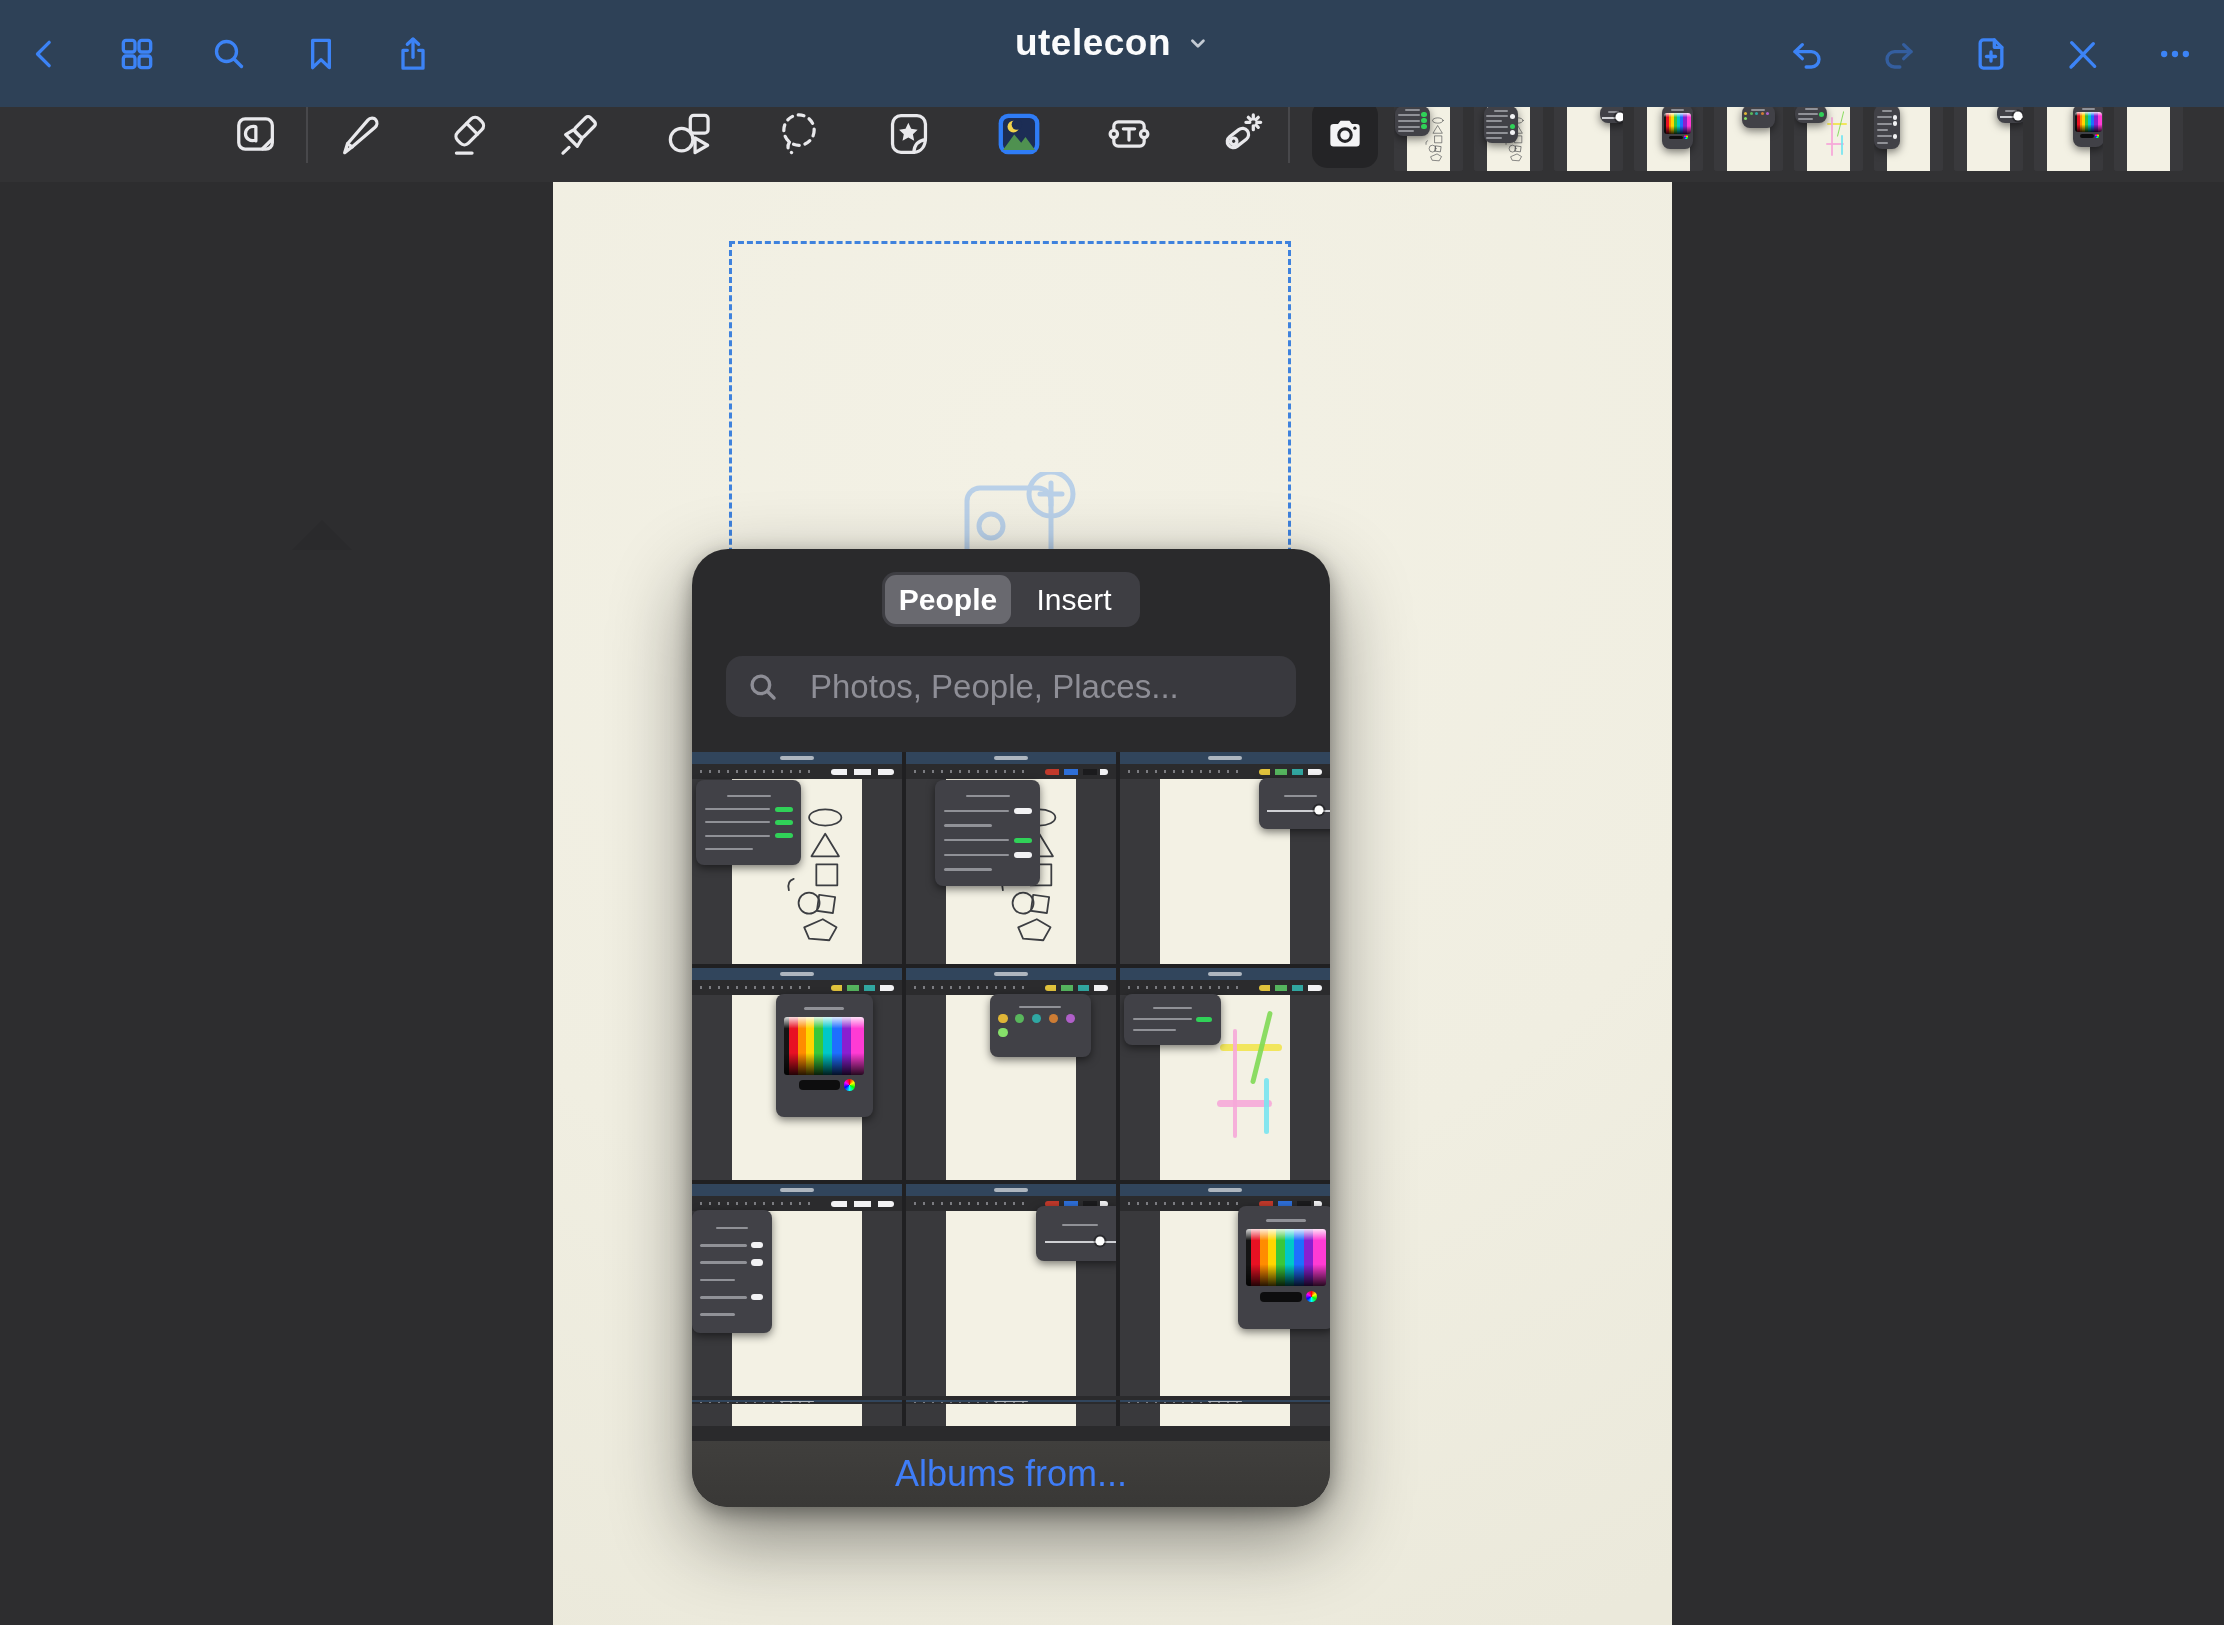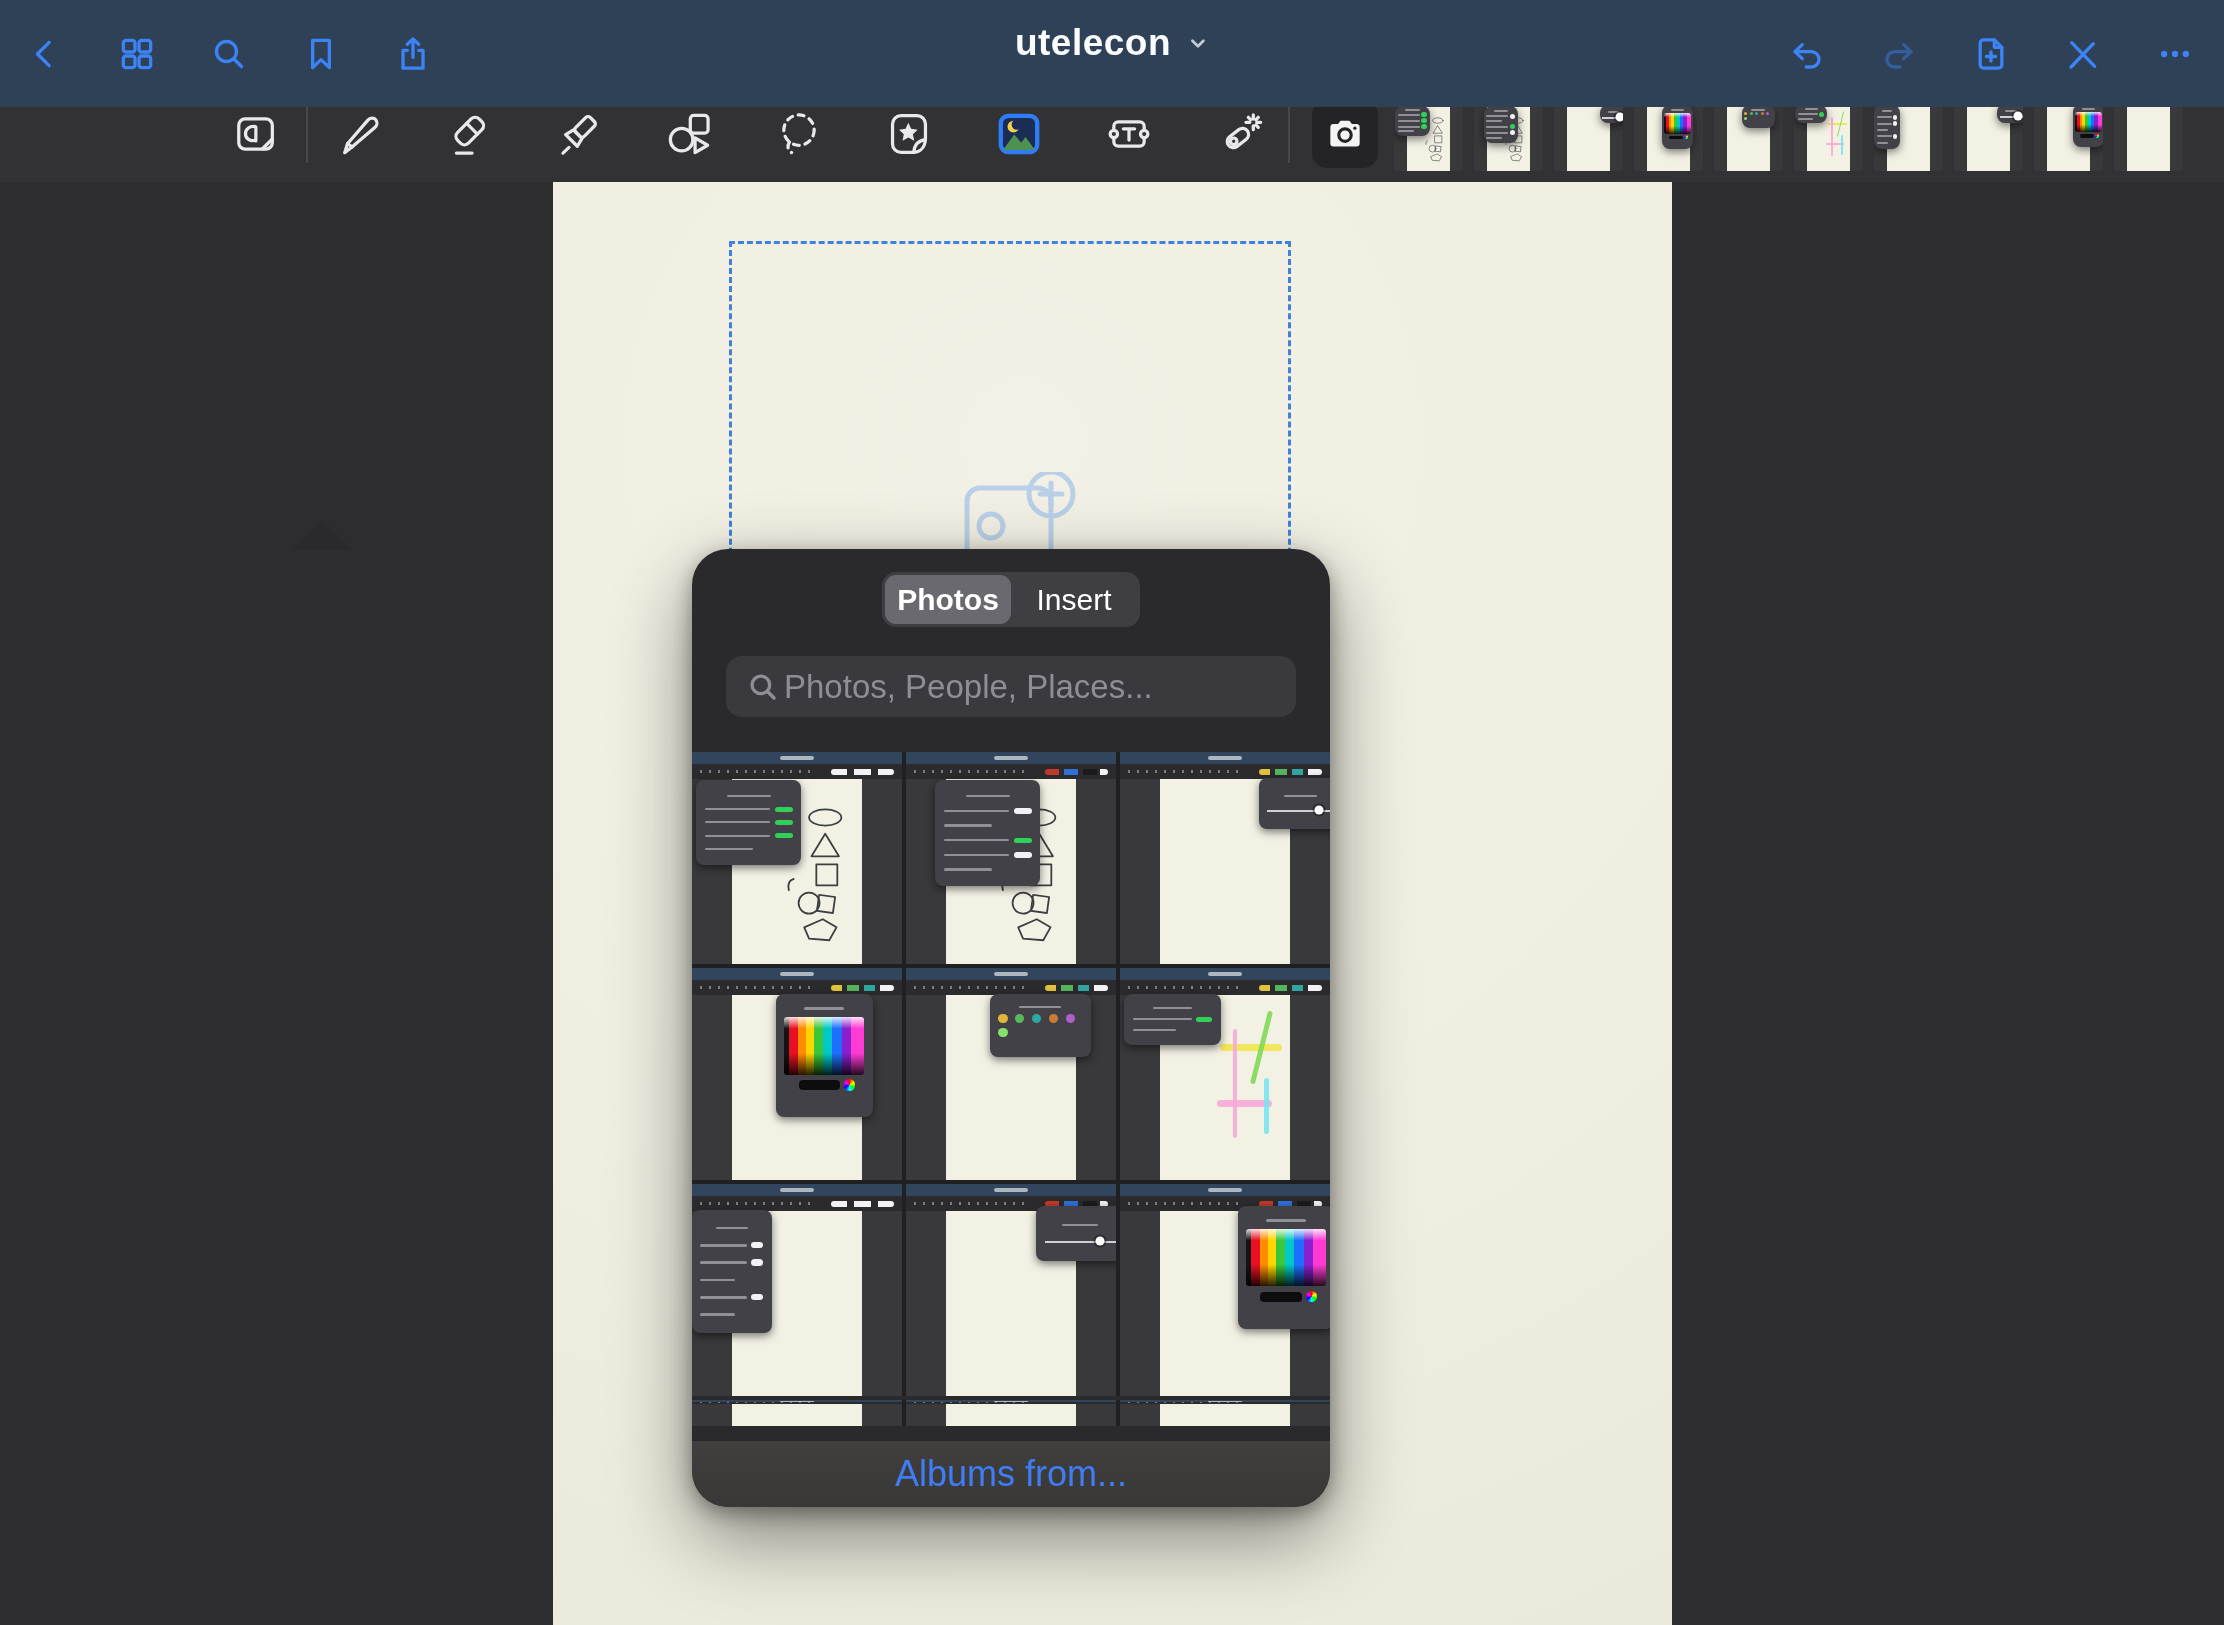--- a/index.html
+++ b/index.html
@@ -55,21 +55,21 @@
     display:flex; flex-direction:column; overflow:hidden; }
   .pop-arrow { position:absolute; left:292px; top:520px; width:0; height:0; z-index:51;
     border-left:30px solid transparent; border-right:30px solid transparent;
     border-bottom:30px solid #2a2a2c; }
   .segmented { margin:23px auto 0; width:258px; height:56px; background:#3e3e43;
     border-radius:14px; display:flex; padding:3px; }
   .seg { flex:1; border:none; border-radius:11px; background:transparent; color:#fff;
     font-size:30px; font-family:inherit; cursor:pointer; }
   .seg.sel { background:#69696f; font-weight:700; }
   .searchbox { margin:29px 34px 0; height:62px; background:#39393e; border-radius:16px;
-    display:flex; align-items:center; padding:0 20px; gap:4px; }
+    display:flex; align-items:center; padding:0 20px; gap:30px; }
   .searchbox svg { width:34px; height:34px; stroke:#8e8e96; stroke-width:2.4; fill:none;
     stroke-linecap:round; flex:0 0 auto; }
   .searchbox input { flex:1; border:none; outline:none; background:transparent;
     color:#e8e8ea; font-size:33px; font-family:inherit; }
   .searchbox input::placeholder { color:#8e8e96; }
   .photogrid { margin-top:35px; display:grid; grid-template-columns:repeat(3,1fr);
     grid-auto-rows:212px; gap:4px; background:#202022; }
   .photocell { position:relative; overflow:hidden; cursor:pointer; background:#39393c; }
   .partialrow { margin-top:4px; height:26px; display:grid; grid-template-columns:repeat(3,1fr);
     gap:4px; overflow:hidden; background:#202022; }
@@ -572,21 +572,21 @@
         <path d="M18 122 L48 86 L66 106 L76 94 L92 116"></path>
         <circle cx="94" cy="22" r="22" fill="#8cb6e2" stroke="none"></circle>
         <path d="M94 11 V33 M83 22 H105" stroke="#fdfdfd" stroke-width="5.5"></path>
       </svg>
     </div>
   </div>
 
   <div class="pop-arrow"></div>
   <div class="popover">
     <div class="segmented">
-      <button class="seg sel">Photos</button>
+      <button class="seg sel">People</button>
       <button class="seg">Insert</button>
     </div>
     <div class="searchbox">
       <svg viewBox="0 0 24 24">
           <circle cx="10.5" cy="10.5" r="6.2"></circle>
           <path d="M15.2 15.2 L19.8 19.8"></path>
         </svg>
       <input type="text" placeholder="Photos, People, Places..." style="">
     </div>
     <div class="photogrid" id="photogrid">

